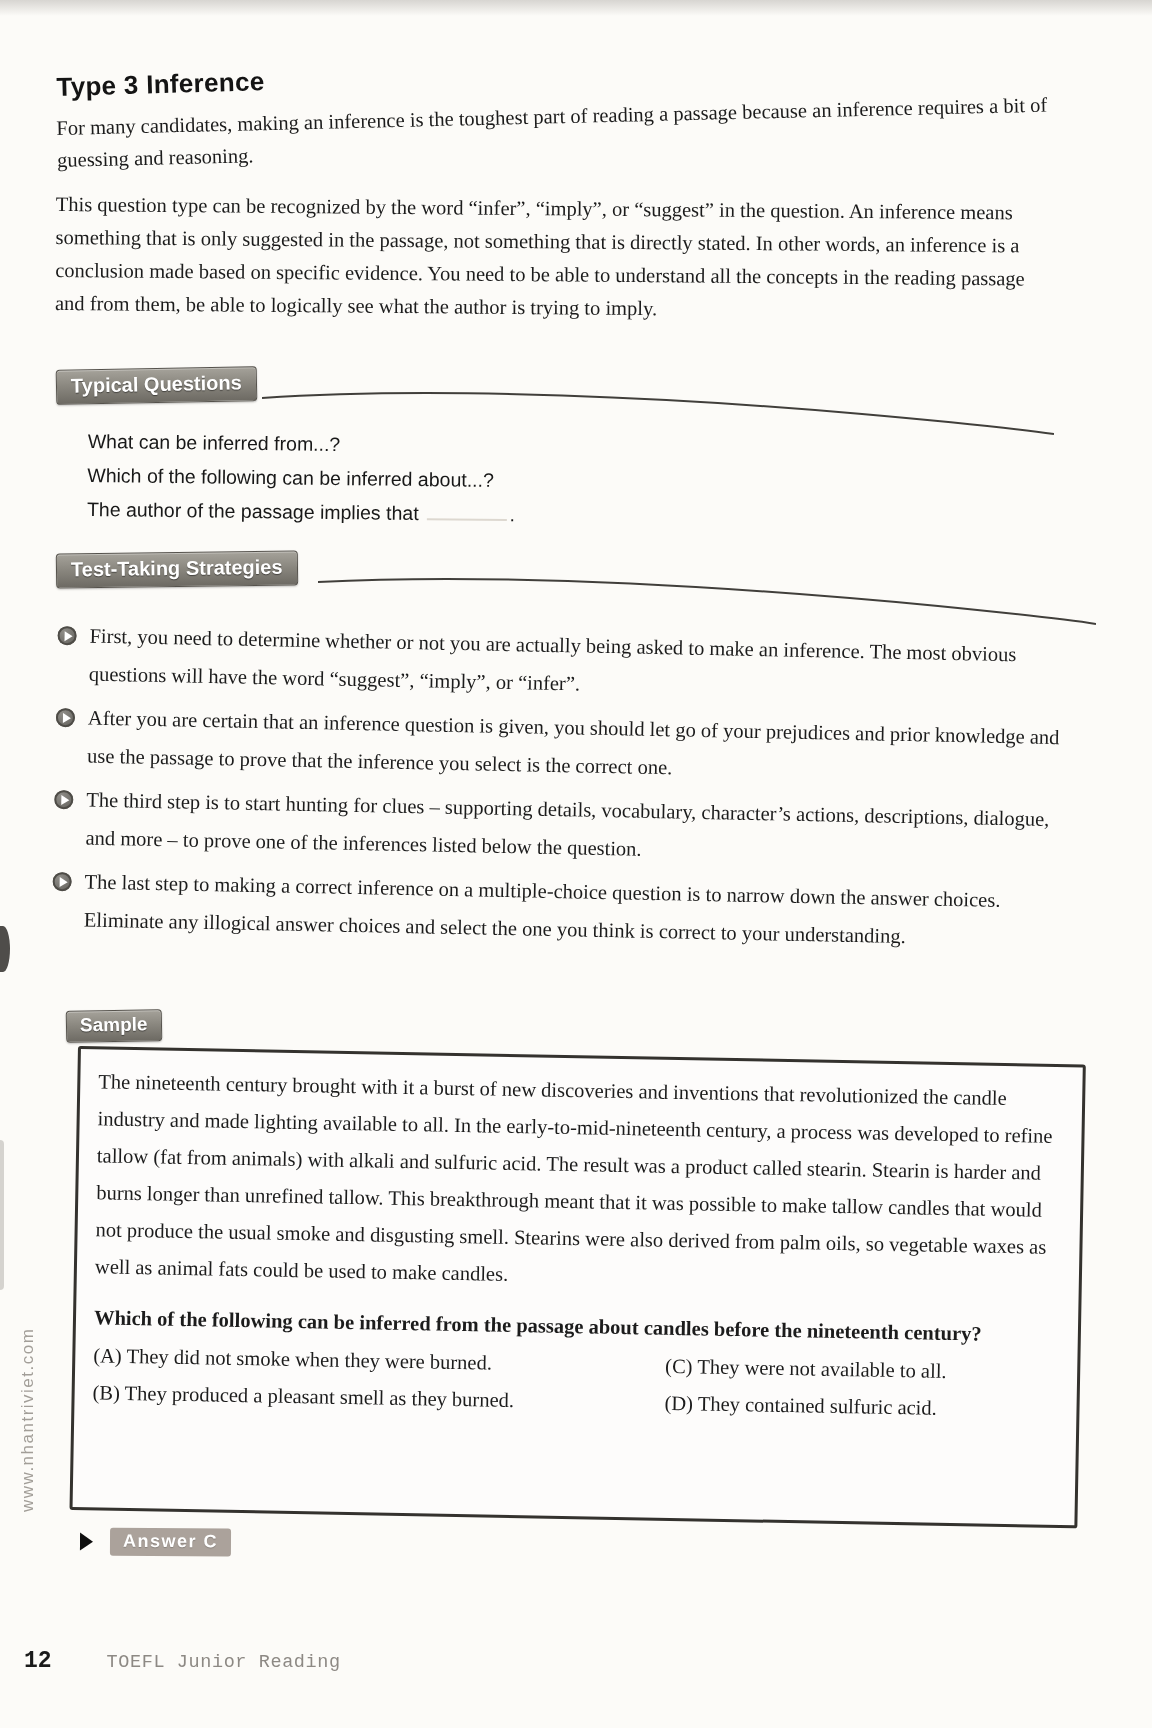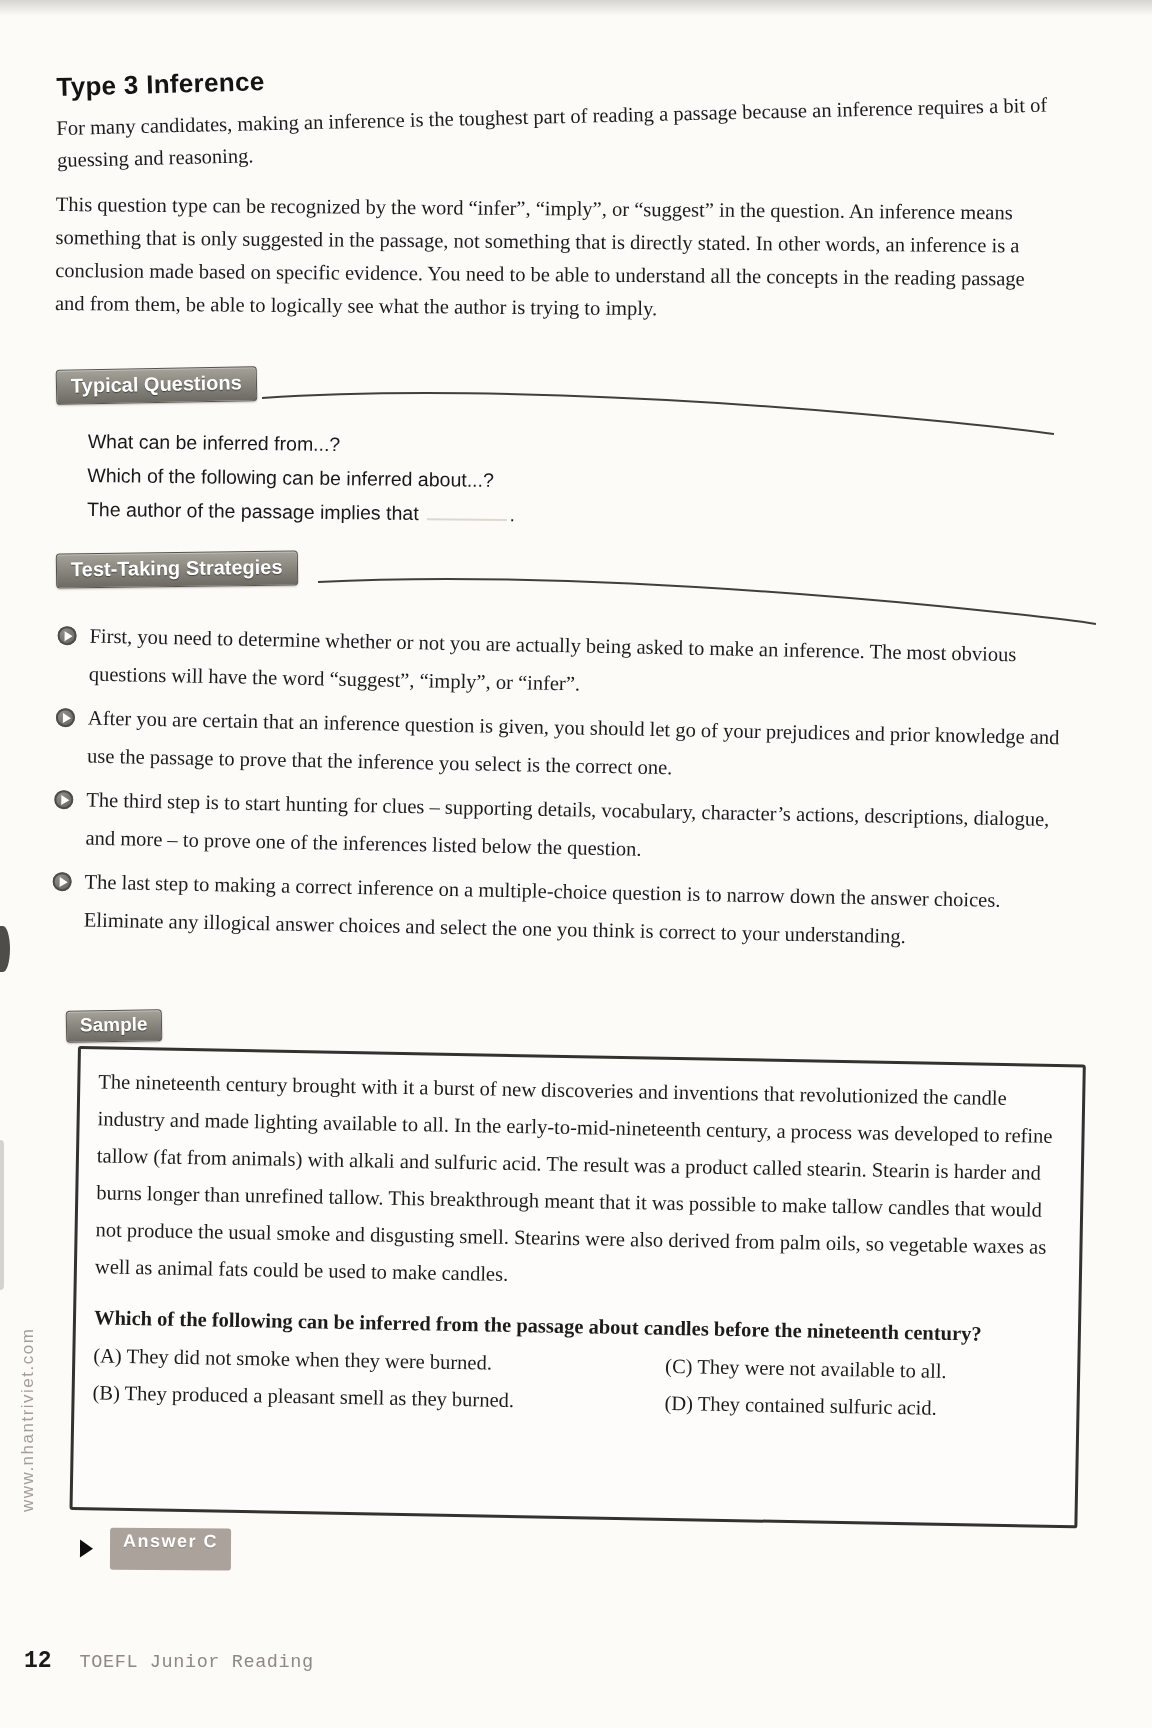--- a/index.html
+++ b/index.html
@@ -92,28 +92,28 @@
   .answer-row {
     position:absolute; left:80px; top:1528px; display:flex; align-items:center; gap:17px;
     transform:rotate(.3deg);
   }
   .pointer {
     width:0; height:0; border-left:13px solid #0e0e0e;
     border-top:9px solid transparent; border-bottom:9px solid transparent;
   }
   .answer-badge {
     font-family:"Liberation Sans", sans-serif; font-weight:bold; font-size:18px;
-    color:#fff; background:#aba29b; border-radius:3px; padding:3px 13px 18px;
+    color:#fff; background:#aba29b; border-radius:3px; padding:3px 13px 4px;
     letter-spacing:1.5px; text-shadow:0 1px 1px rgba(0,0,0,.2);
   }
 
   .footer { position:absolute; left:24px; top:1648px; display:flex; align-items:baseline; gap:28px;
     font-family:Liberation Mono, monospace; }
   .page-number { font-size:23px; font-weight:bold; color:#1a1a1a; }
-  .book-title { font-size:18.5px; color:#8d8984; letter-spacing:.6px; }
+  .book-title { font-size:18.5px; color:#8d8984; letter-spacing:.6px;margin-left:27px; }
 
   .watermark {
     position:absolute; left:18px; top:1232px; height:280px;
     font-family:"Liberation Sans", sans-serif; font-size:17px; color:#a29e98;
     letter-spacing:1.5px; writing-mode:vertical-rl; transform:rotate(180deg);
   }
 </style>
 </head>
 <body>
 

